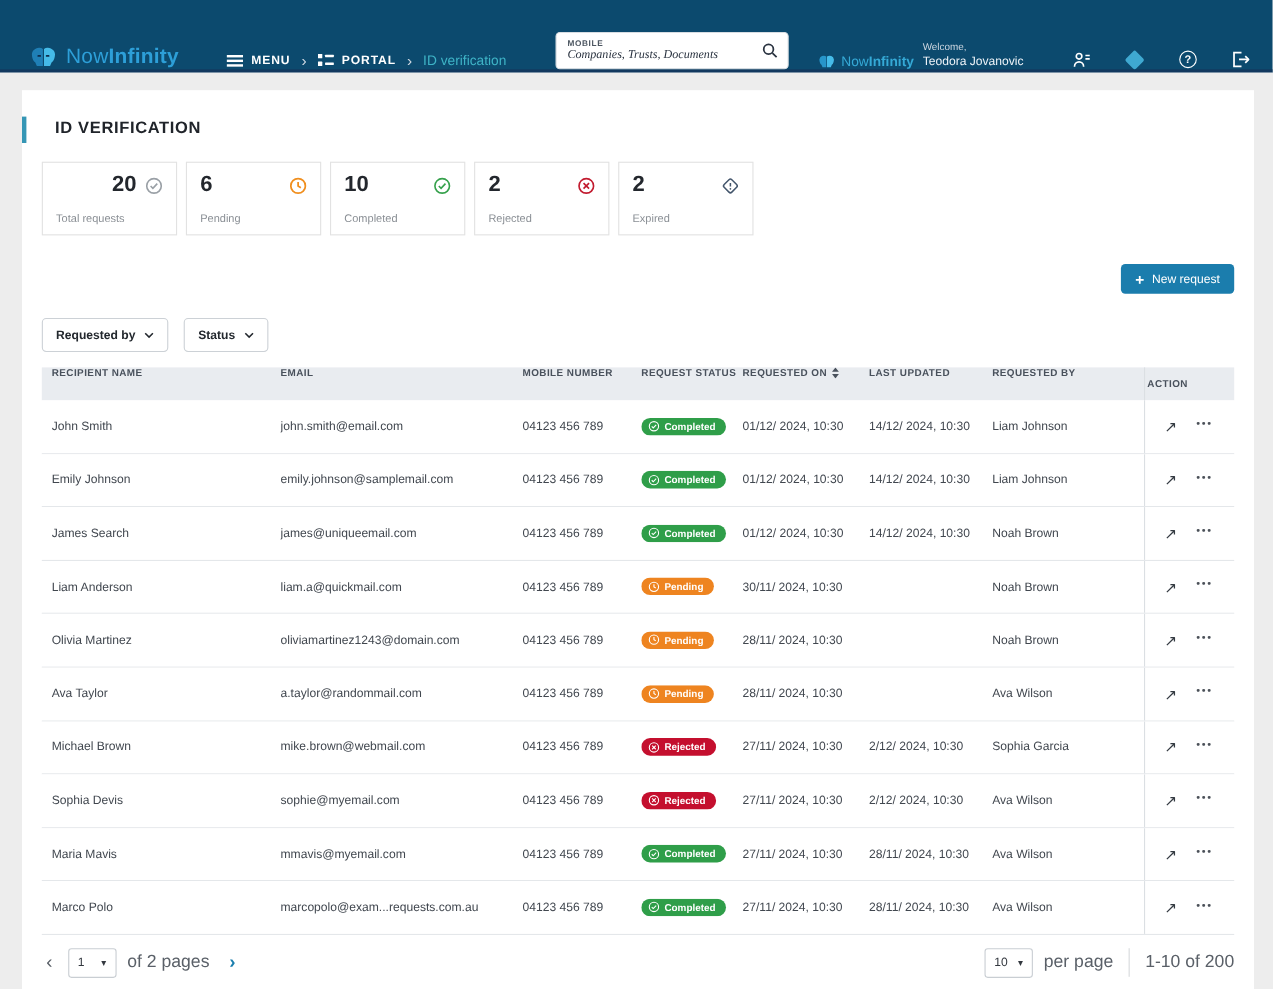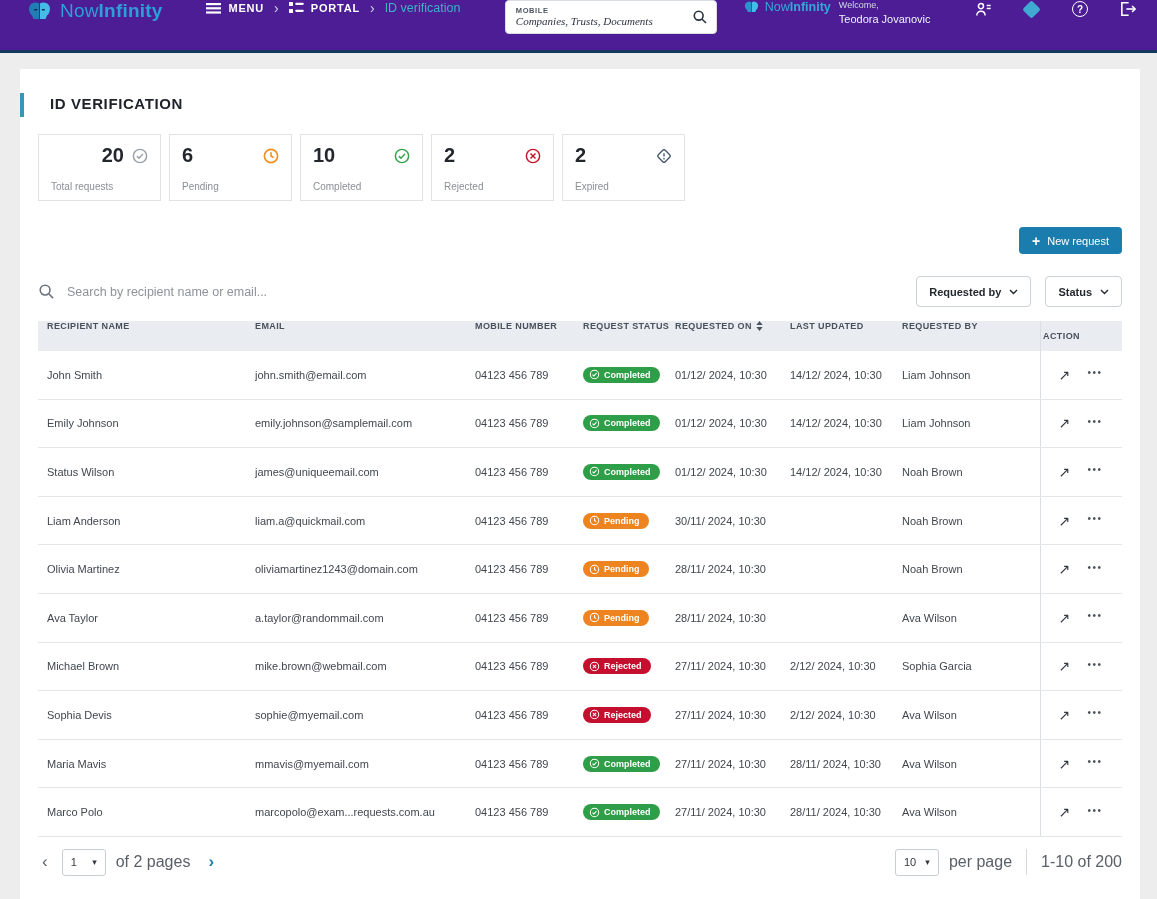--- a/index.html
+++ b/index.html
@@ -1,20 +1,20 @@
 <!DOCTYPE html>
 <html><head>
 <meta charset="utf-8">
 <style>
   * { margin:0; padding:0; box-sizing:border-box; }
   html,body { width:1157px; height:899px; overflow:hidden;
     font-family:"Liberation Sans", sans-serif; background:#ededed; }
 
   
-  .navbar { height:53px; background:#4c1d95; display:flex; align-items:flex-start;
+  .navbar { height:66px; background:#0c4a6e; display:flex; align-items:flex-end;
     padding:0 20px 0 26px; color:#fff; border-bottom:3px solid #13395f; }
   .brand { display:flex; align-items:center; gap:7px; }
   .brand-text { font-size:19px; color:#2d9fd8; letter-spacing:.2px; }
   .brand-text b { color:#2d9fd8; }
   .nav-item { display:flex; align-items:center; gap:7px; cursor:pointer; }
   .nav-label { font-size:11px; font-weight:bold; letter-spacing:.8px; color:#fff; }
   .nav-chev { color:#cfd8e2; font-size:14px; margin:0 10px; }
   .crumb-current { font-size:12.5px; color:#3eb3c6; }
   .nav-left { display:flex; align-items:center; margin-left:44px; }
 
@@ -283,29 +283,20 @@
     </div>
 
     <div class="actions-row">
       <button class="btn-new">
         <span class="plus">+</span>
         <span>New request</span>
       </button>
     </div>
 
     <div class="filter-row">
-      <div class="tbl-search">
-        <span>
-          <svg width="17" height="17" viewBox="0 0 16 16" fill="none" stroke="#6d737b" stroke-width="1.5">
-              <circle cx="6.7" cy="6.7" r="4.6"></circle>
-              <line x1="10.3" y1="10.3" x2="14.2" y2="14.2"></line>
-            </svg>
-        </span>
-        <input placeholder="Search by recipient name or email..." style="">
-      </div>
       <button class="filter-btn">
         <span>Requested by</span>
         <span>
           <svg width="9" height="6" viewBox="0 0 9 6" fill="none" stroke="#23282e" stroke-width="1.4">
               <path d="M1 1l3.5 3.5L8 1"></path>
             </svg>
         </span>
       </button>
       <button class="filter-btn">
         <span>Status</span>
@@ -393,21 +384,21 @@
     <div class="td col-reqon">01/12/ 2024, 10:30</div>
     <div class="td col-updated">14/12/ 2024, 10:30</div>
     <div class="td col-reqby">Liam Johnson</div>
     <div class="td col-action">
       <span class="act-open">↗</span>
       <span class="act-more">•••</span>
     </div>
   </div>
 
   <div class="tr">
-    <div class="td col-name">Status Wilson</div>
+    <div class="td col-name">James Search</div>
     <div class="td col-email">james@uniqueemail.com</div>
     <div class="td col-mobile">04123 456 789</div>
     <div class="td col-status">
       <span class="badge" style="background: rgb(47, 158, 73);">
         <span class="badge-ico">
                   <svg width="11" height="11" viewBox="0 0 12 12" fill="none" stroke="#fff" stroke-width="1.1">
                     <circle cx="6" cy="6" r="4.6"></circle>
                     <path d="M3.8 6.1l1.5 1.5 2.9-3"></path>
                   </svg>
                 </span>

